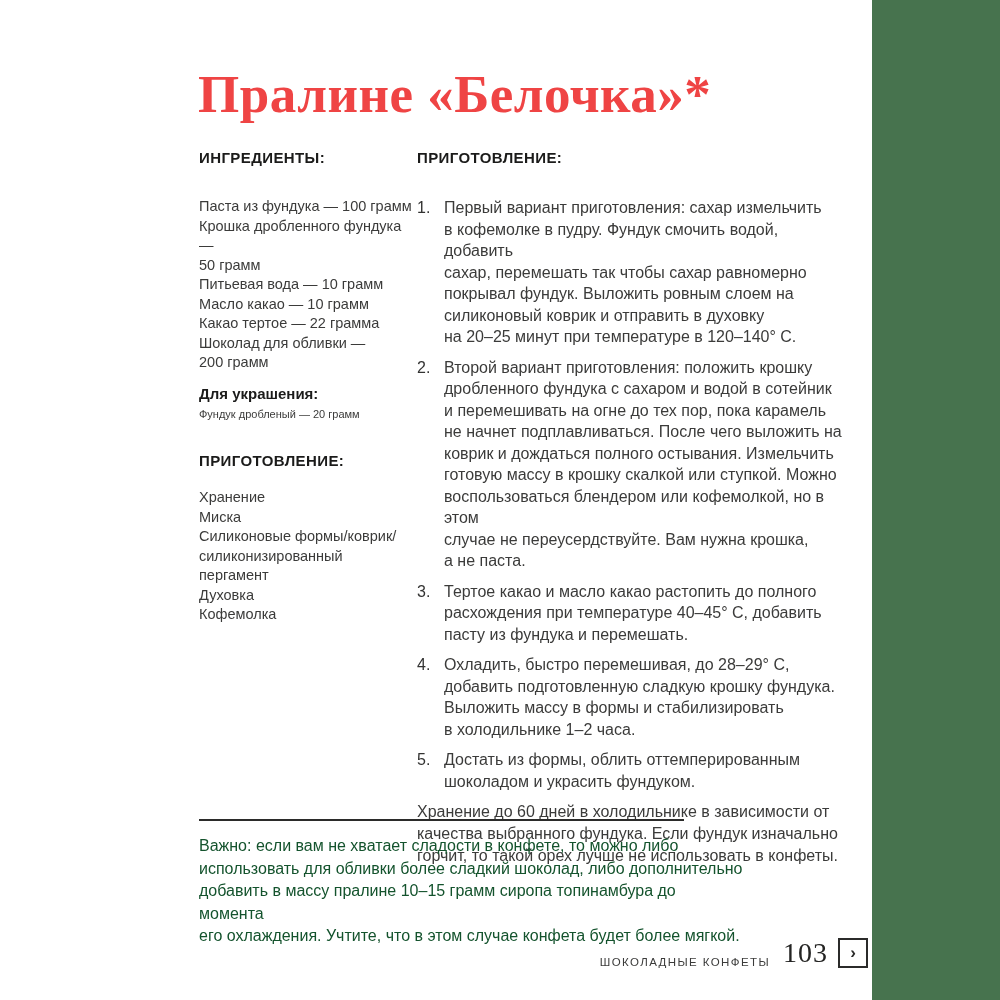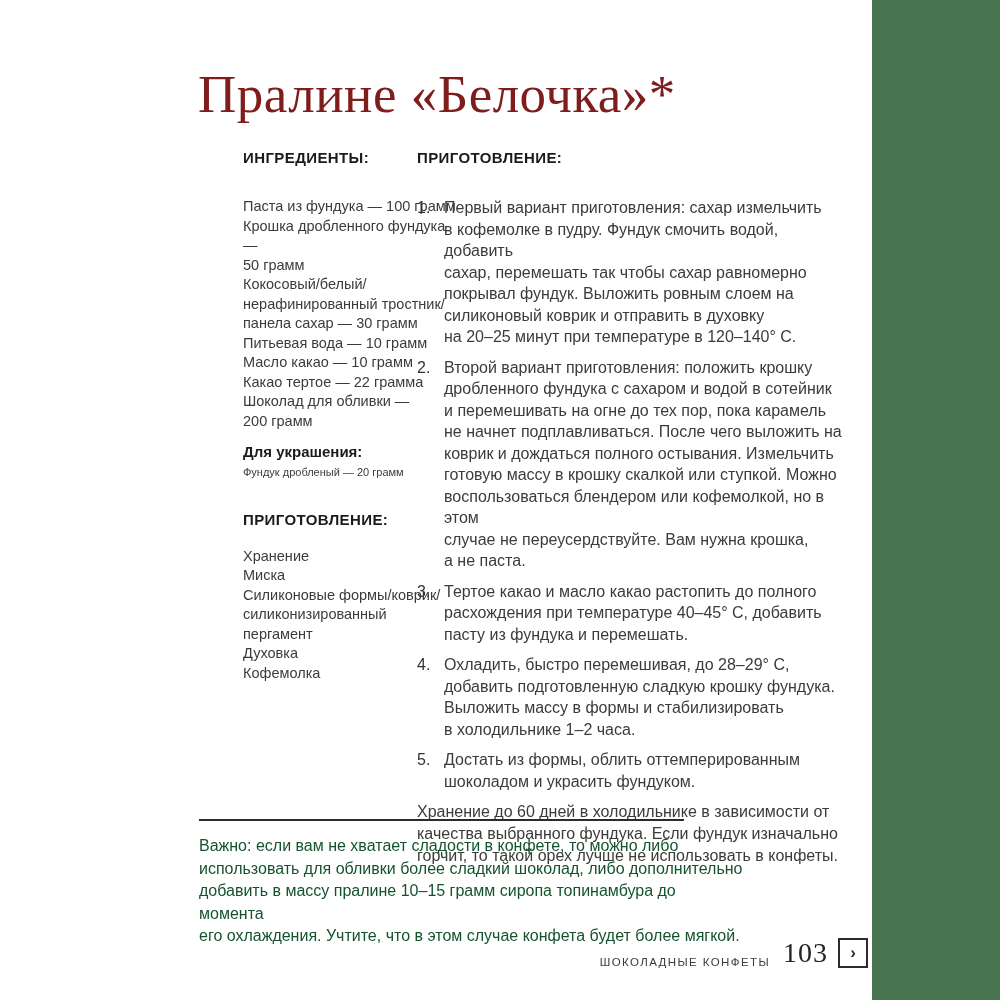--- a/index.html
+++ b/index.html
@@ -12,28 +12,28 @@
     overflow:hidden;
   }
   .green-band {
     position:absolute; top:0; right:0;
     width:128px; height:1000px;
     background:#47734E;
   }
   .page-title {
     position:absolute; left:198px; top:64px;
     font-family:"Liberation Serif", serif;
-    font-weight:400;
+    font-weight:700;
     font-size:53px;
-    color:#7f1d1d;
+    color:#ef4444;
     letter-spacing:0.5px;
     white-space:nowrap;
   }
   .col-left {
-    position:absolute; left:199px; top:149px; width:215px;margin-left:44px;
+    position:absolute; left:199px; top:149px; width:215px;
   }
   .col-right {
     position:absolute; left:417px; top:149px; width:430px;
   }
   .section-heading {
     font-size:15px; font-weight:700; color:#1b1b1a;
     letter-spacing:0.4px;
     margin-bottom:31px;
   }
   .ing-list, .equip-list { list-style:none; }
@@ -121,23 +121,20 @@
 <div class="green-band"></div>
 
 <h1 class="page-title">Пралине «Белочка»*</h1>
 
 <div class="col-left">
   <div class="section-heading">ИНГРЕДИЕНТЫ:</div>
   <ul class="ing-list">
     <li>Паста из фундука — 100 грамм</li>
     <li>Крошка дробленного фундука —
 50 грамм</li>
-    <li>Кокосовый/белый/
-нерафинированный тростник/
-панела сахар — 30 грамм</li>
     <li>Питьевая вода — 10 грамм</li>
     <li>Масло какао — 10 грамм</li>
     <li>Какао тертое — 22 грамма</li>
     <li>Шоколад для обливки —
 200 грамм</li>
   </ul>
   <div class="sub-heading">Для украшения:</div>
   <div class="decoration-item">Фундук дробленый — 20 грамм</div>
 
   <div class="equipment-heading">ПРИГОТОВЛЕНИЕ:</div>

